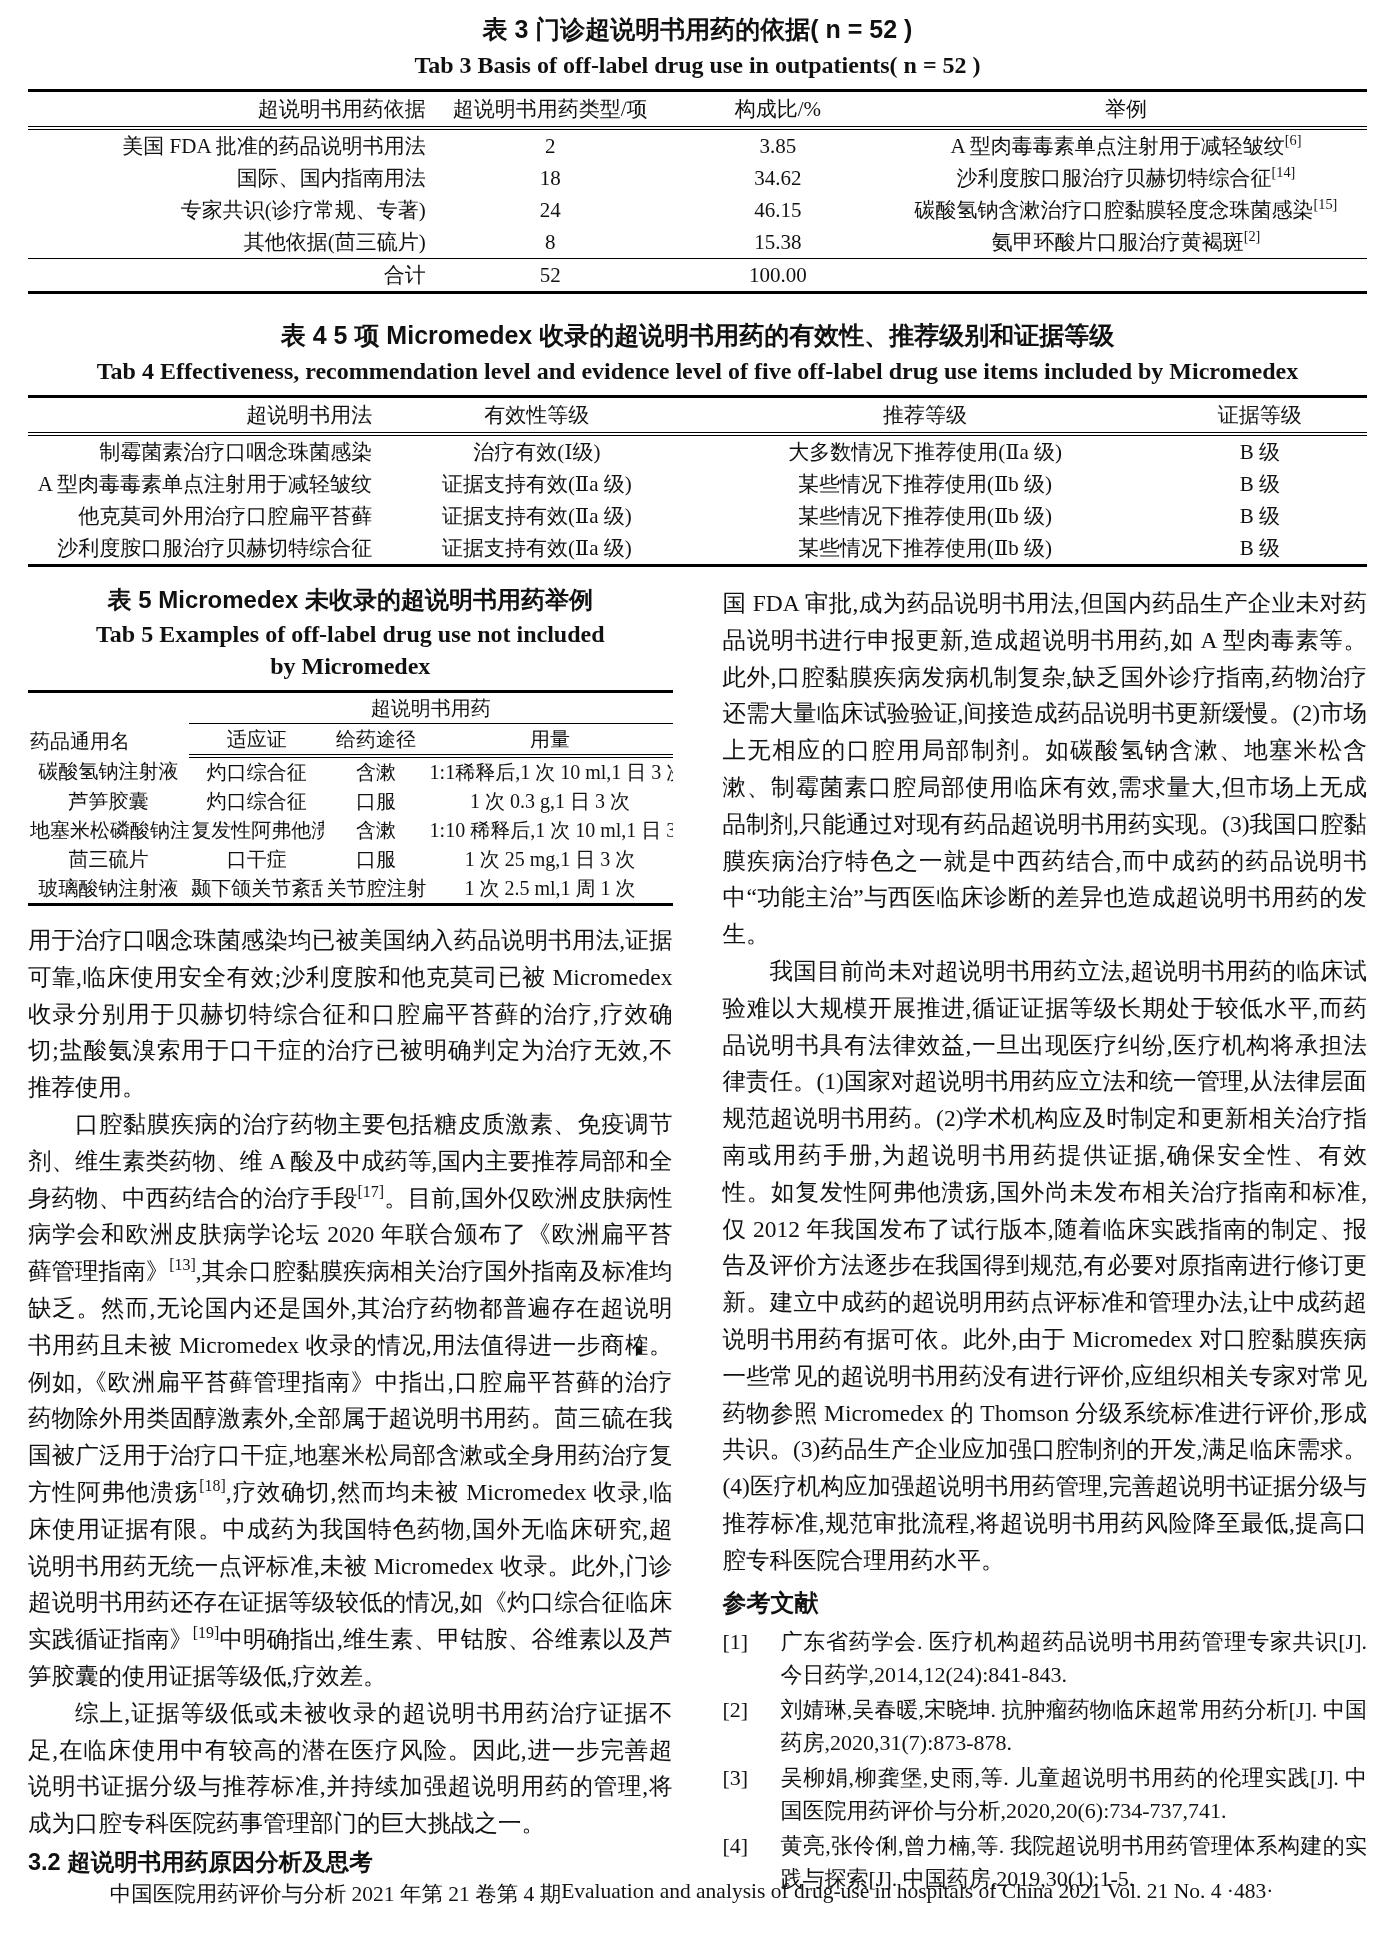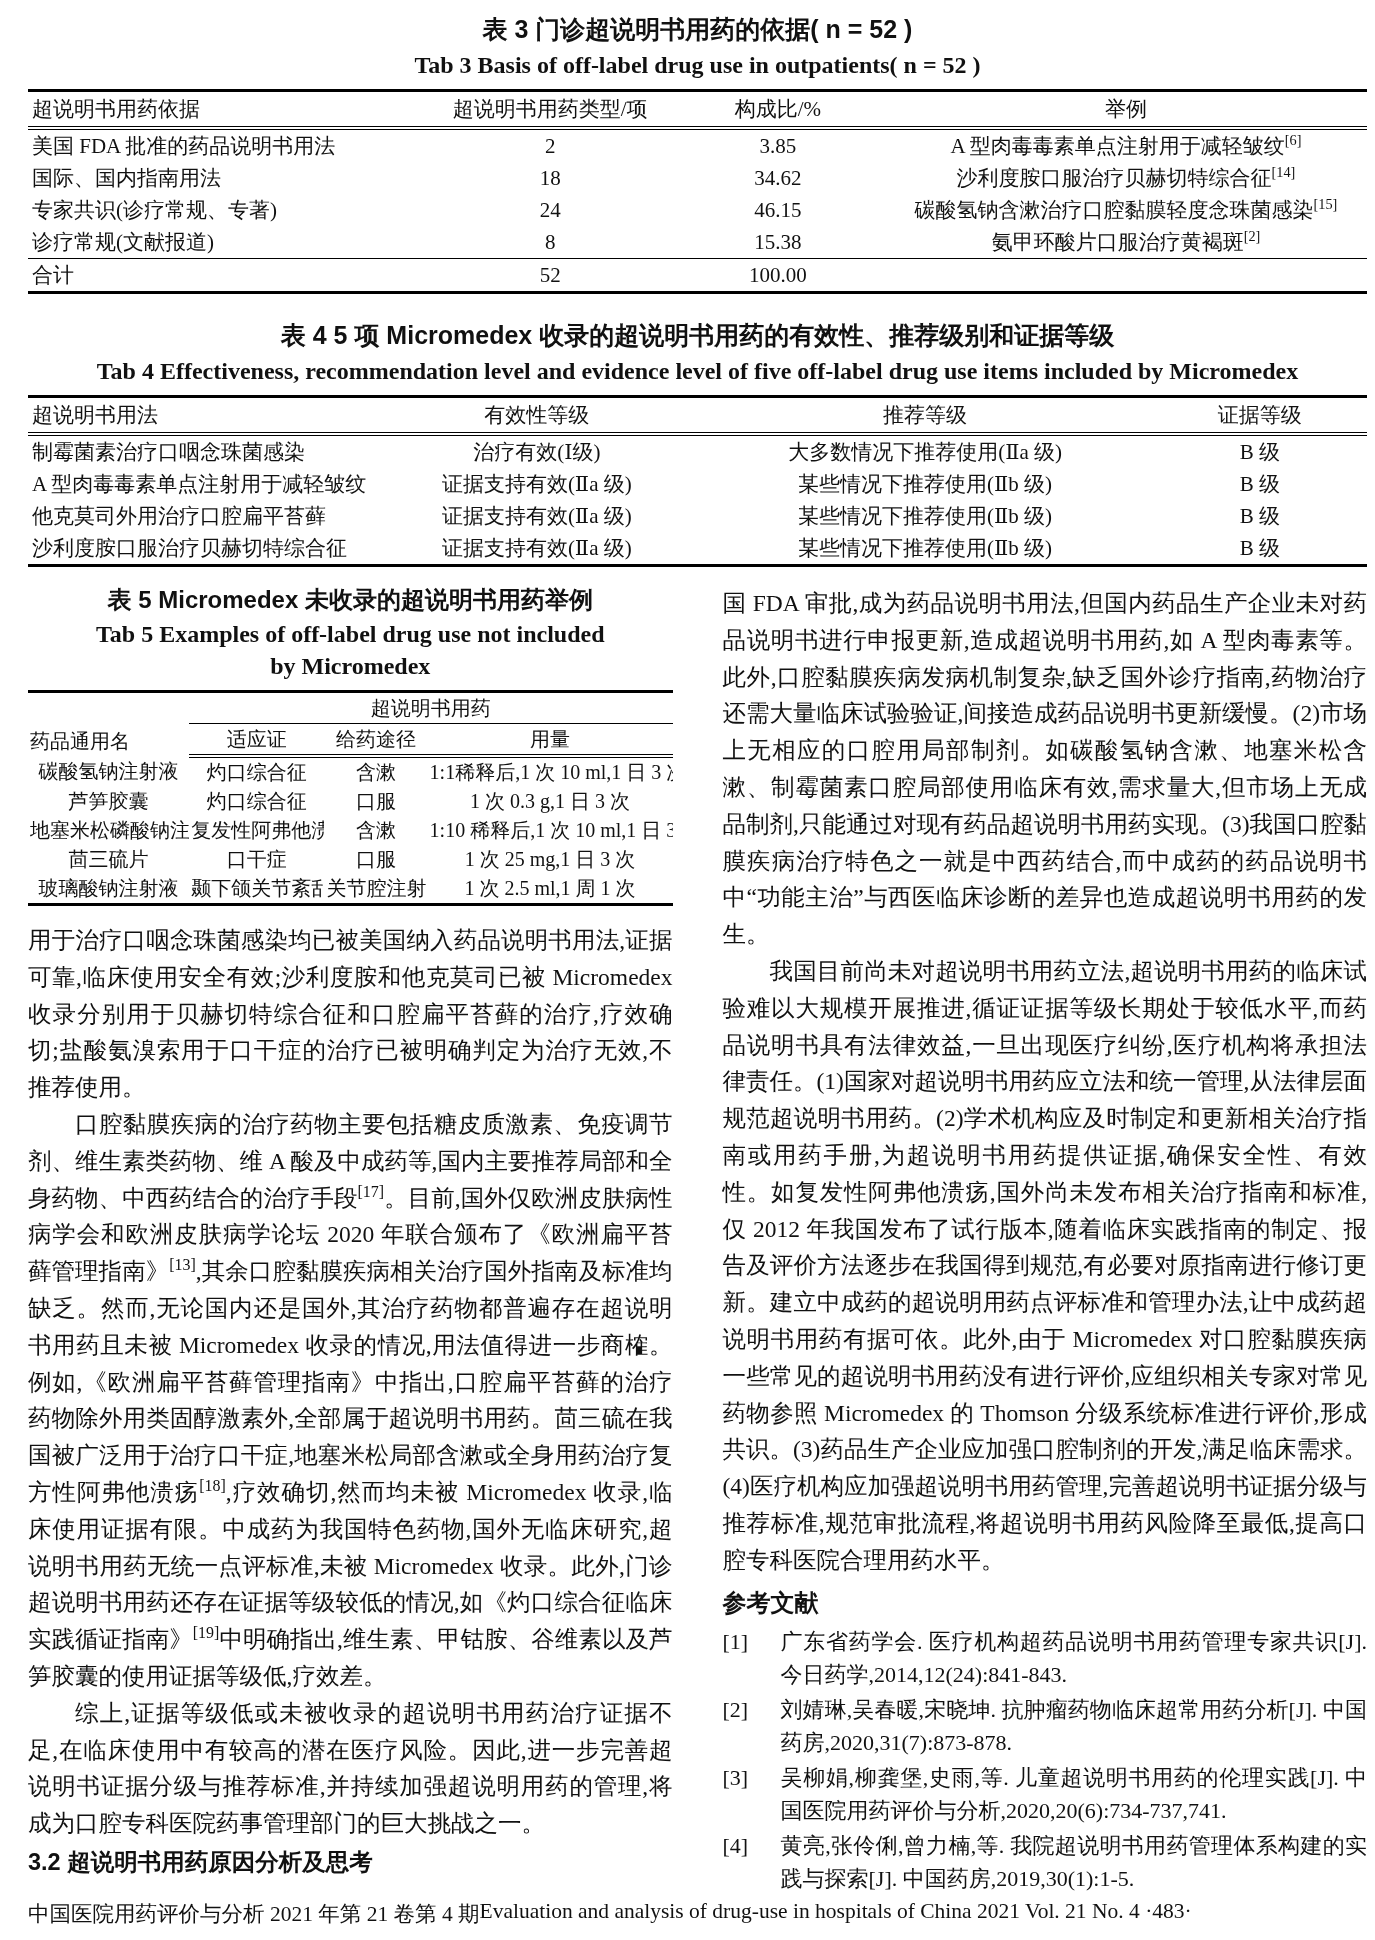--- a/index.html
+++ b/index.html
@@ -31,21 +31,21 @@
     font-weight:normal;padding:2px 4px;text-align:center;
     overflow:hidden;white-space:nowrap;
   }
   .sci-table thead tr th{
     border-top:3px solid #000;
     border-bottom:4px double #000;
     height:30px;
   }
   .sci-table tbody td{height:25px;}
   .sci-table tbody tr:last-child td{border-bottom:3px solid #000;}
-  .sci-table td.al,.sci-table th.al{text-align:left;}
+  .sci-table td.al,.sci-table th.al{text-align:right;}
   .sci-table tr.total-row td{border-top:1px solid #000;height:27px;}
   sup{font-size:0.68em;vertical-align:super;line-height:0;}
   
   .columns{display:flex;gap:50px;margin-top:18px;}
   .col{flex:1;min-width:0;}
   
   .t5{font-size:20px;margin-top:6px;}
   .t5 th,.t5 td{font-weight:normal;padding:1px 2px;text-align:center;overflow:hidden;white-space:nowrap;}
   .t5 thead tr.h1 th{border-top:3px solid #000;height:28px;vertical-align:bottom;}
   .t5 thead th.drugname{vertical-align:middle;text-align:left;}
@@ -68,22 +68,22 @@
   }
   .refs-heading{
     font-family:"Liberation Sans","DejaVu Sans",sans-serif;
     font-weight:bold;font-size:24px;line-height:40px;margin-top:4px;
   }
   .ref-item{display:flex;font-size:22px;line-height:33px;margin-top:2px;}
   .ref-marker{width:58px;flex:0 0 58px;}
   .ref-text{flex:1;text-align:justify;}
   
   .footer{
-    position:absolute;left:28px;right:20px;bottom:12px;
-    display:flex;justify-content:flex-start;
+    position:absolute;left:28px;right:20px;bottom:32px;
+    display:flex;justify-content:center;
     font-size:21.5px;
   }
 </style>
 </head>
 <body>
 
 <div class="page">
 
   <section>
     <div class="tbl-title cn">表 3  门诊超说明书用药的依据( n = 52 )</div>
@@ -116,21 +116,21 @@
           <td>34.62</td>
           <td>沙利度胺口服治疗贝赫切特综合征<sup>[14]</sup></td>
         </tr>
         <tr>
           <td class="al">专家共识(诊疗常规、专著)</td>
           <td>24</td>
           <td>46.15</td>
           <td>碳酸氢钠含漱治疗口腔黏膜轻度念珠菌感染<sup>[15]</sup></td>
         </tr>
         <tr>
-          <td class="al">诊疗常规(文献报道)</td>
+          <td class="al">其他依据(茴三硫片)</td>
           <td>8</td>
           <td>15.38</td>
           <td>氨甲环酸片口服治疗黄褐斑<sup>[2]</sup></td>
         </tr>
         <tr class="total-row">
           <td class="al">合计</td>
           <td>52</td>
           <td>100.00</td>
           <td></td>
         </tr>

